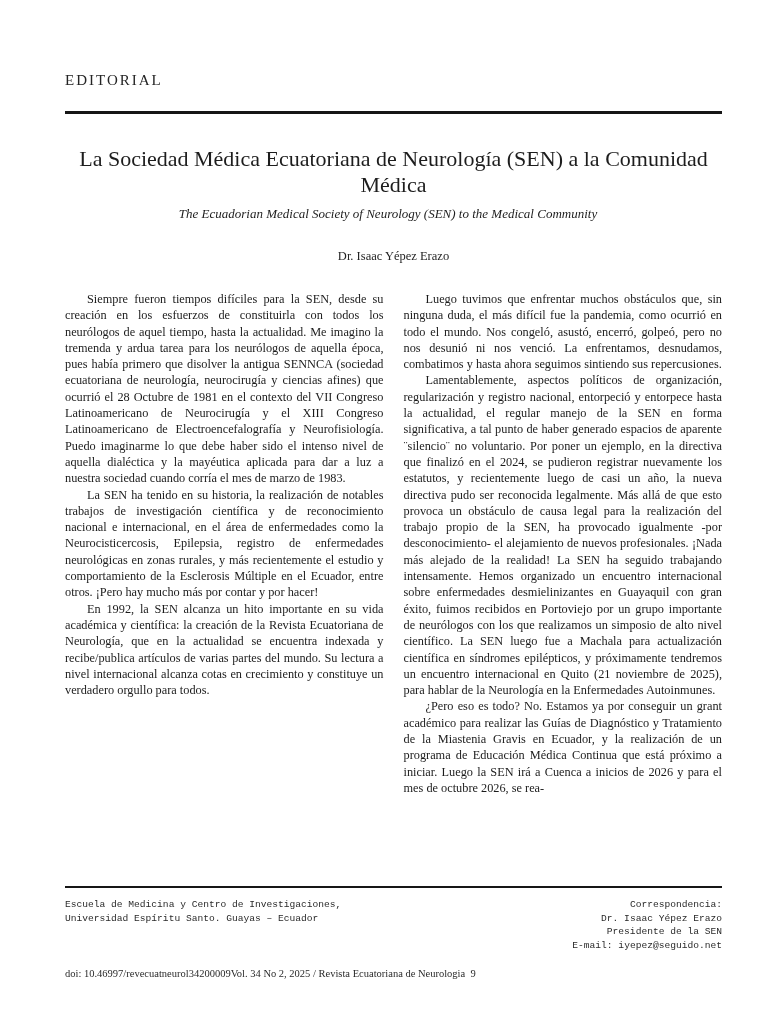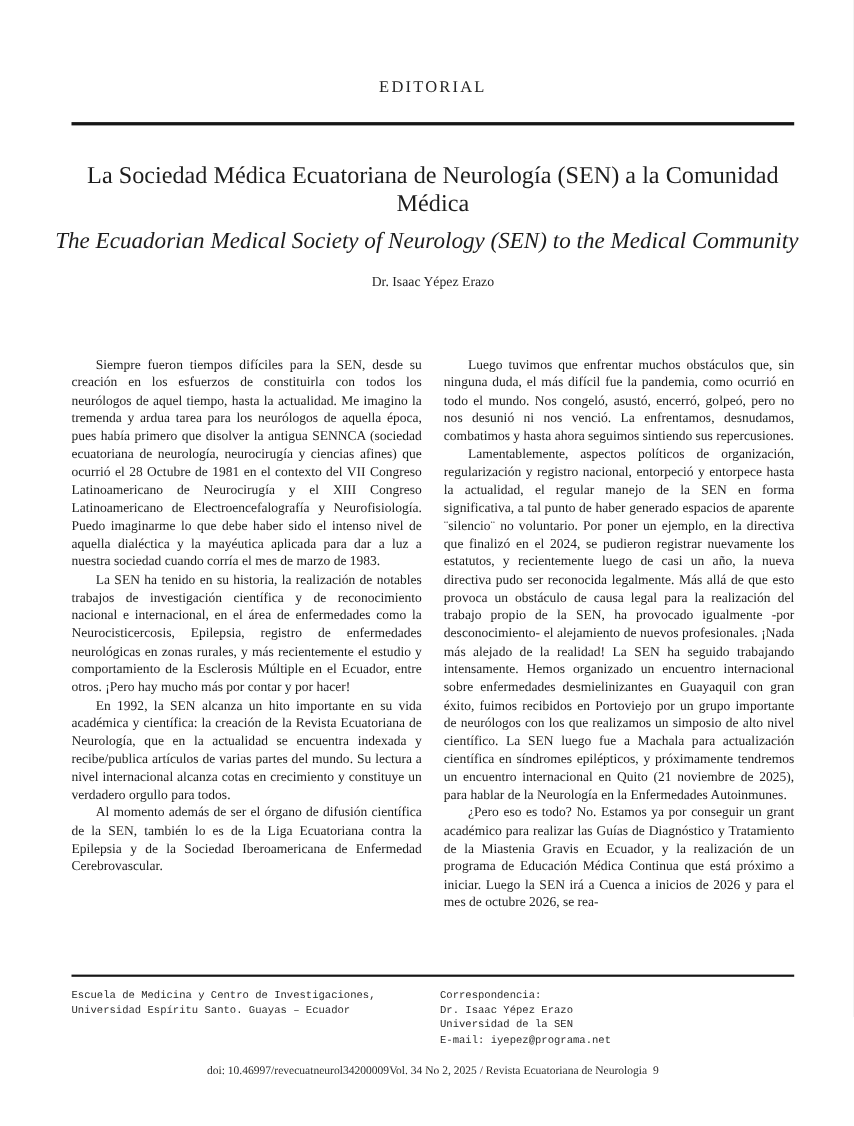--- a/index.html
+++ b/index.html
@@ -9,21 +9,21 @@
     height: 1024px;
     margin: 0 auto;
     background: #ffffff;
     color: #1c1c1c;
     font-family: "Liberation Serif", serif;
     overflow: hidden;
   }
   .section-label {
     position: absolute;
     top: 72px; left: 65px; width: 657px;
-    text-align: center;
+    text-align: left;
     font-size: 15px;
     letter-spacing: 2px;
     color: #242424;
   }
   .rule-top {
     position: absolute;
     top: 111px; left: 65px; width: 657px; height: 2.5px;
     background: #161616;
   }
   .title-es {
@@ -34,38 +34,37 @@
     line-height: 26px;
     font-weight: normal;
     margin: 0;
     color: #1d1d1d;
   }
   .title-en {
     position: absolute;
     top: 206px; left: 40px; width: 696px;
     text-align: center;
     font-style: italic;
-    font-size: 21px;
+    font-size: 13px;
     margin: 0;
     font-weight: normal;
     color: #1d1d1d;
   }
   .author {
     position: absolute;
     top: 249px; left: 65px; width: 657px;
     text-align: center;
     font-size: 12.5px;
     color: #242424;
   }
   .columns {
     position: absolute;
     top: 291px; left: 65px; width: 657px;
     display: flex;
     gap: 20px;
-    margin-top: 32px;
   }
   .col {
     width: 320.5px;
     font-size: 12.3px;
     line-height: 16.3px;
     text-align: justify;
     color: #1b1b1b;
   }
   .col p { margin: 0; text-indent: 22px; }
   .rule-foot {
@@ -76,27 +75,27 @@
   .footnotes {
     position: absolute;
     top: 898px; left: 65px; width: 657px;
     display: flex;
     font-family: Liberation Mono, monospace;
     font-size: 9.6px;
     line-height: 13.5px;
     color: #2a2a2a;
   }
   .footnote-left  { width: 335px; padding-right: 20px; box-sizing: border-box; }
-  .footnote-right { flex: 1; }
+  .footnote-right { flex: 1; text-align: right; }
   .footnote-right div { display: block; }
   .bottom-row {
     position: absolute;
     top: 968px; left: 65px; width: 657px;
     display: flex;
-    justify-content: center;
+    justify-content: flex-start;
     font-size: 10.5px;
     color: #2a2a2a;
     white-space: pre-wrap;
   }
 </style>
 </head>
 <body>
 
 <div class="page">
 
@@ -108,38 +107,37 @@
 
   <h2 class="title-en">The Ecuadorian Medical Society of Neurology (SEN) to the Medical Community</h2>
 
   <div class="author">Dr. Isaac Yépez Erazo</div>
 
   <div class="columns">
     <div class="col">
       <p>Siempre fueron tiempos difíciles para la SEN, desde su creación en los esfuerzos de constituirla con todos los neurólogos de aquel tiempo, hasta la actualidad. Me imagino la tremenda y ardua tarea para los neurólogos de aquella época, pues  había primero que disolver la antigua SENNCA (sociedad ecuatoriana de neurología, neurocirugía y ciencias afines) que ocurrió el 28 Octubre de 1981 en el contexto del VII Congreso Latinoamericano de Neurocirugía y el XIII Congreso Latinoamericano de Electroencefalografía y Neurofisiología.  Puedo imaginarme lo que debe haber sido el intenso nivel de aquella dialéctica y la mayéutica aplicada para dar a luz a nuestra sociedad cuando corría el mes de marzo de 1983.</p>
       <p>La SEN ha tenido en su historia, la realización de notables trabajos de investigación científica y de reconocimiento nacional e internacional, en el área de enfermedades como la Neurocisticercosis, Epilepsia, registro de enfermedades neurológicas en zonas rurales, y más recientemente el estudio y comportamiento de la Esclerosis Múltiple en el Ecuador, entre otros.  ¡Pero hay mucho más por contar y por hacer!</p>
       <p>En 1992, la SEN alcanza un hito importante en su vida académica y científica: la creación de la Revista Ecuatoriana de Neurología, que en la actualidad se encuentra indexada y recibe/publica artículos de varias partes del mundo. Su lectura a nivel internacional alcanza cotas en crecimiento y constituye un verdadero orgullo para todos.</p>
-      <p>Al momento además de ser el órgano de difusión científica de la SEN, también lo es de la Liga Ecuatoriana contra la Epilepsia y de la Sociedad Iberoamericana de Enfermedad Cerebrovascular.</p>
     </div>
     <div class="col">
       <p>Luego tuvimos que enfrentar muchos obstáculos que, sin ninguna duda, el más difícil fue la pandemia, como ocurrió en todo el mundo.  Nos congeló, asustó, encerró, golpeó, pero no nos desunió ni nos venció. La enfrentamos, desnudamos, combatimos y hasta ahora seguimos sintiendo sus repercusiones.</p>
       <p>Lamentablemente, aspectos políticos de organización, regularización y registro nacional, entorpeció y entorpece hasta la actualidad, el regular manejo de la SEN en forma significativa, a tal punto de haber generado espacios de aparente ¨silencio¨ no voluntario. Por poner un ejemplo, en la directiva que finalizó en el 2024, se pudieron registrar nuevamente los estatutos, y recientemente luego de casi un año, la nueva directiva pudo ser reconocida legalmente. Más allá de que esto provoca un obstáculo de causa legal para la realización del trabajo propio de la SEN, ha provocado igualmente -por desconocimiento- el alejamiento de nuevos profesionales.  ¡Nada más alejado de la realidad! La SEN ha seguido trabajando intensamente. Hemos organizado un encuentro internacional sobre enfermedades desmielinizantes en Guayaquil con gran éxito, fuimos recibidos en Portoviejo por un grupo importante de neurólogos con los que realizamos un simposio de alto nivel científico. La SEN luego fue a Machala para actualización científica en síndromes epilépticos, y próximamente tendremos un encuentro internacional en Quito (21 noviembre de 2025), para hablar de la Neurología en la Enfermedades Autoinmunes.</p>
       <p>¿Pero eso es todo? No. Estamos ya por conseguir un grant académico para realizar las Guías de Diagnóstico y Tratamiento de la Miastenia Gravis en Ecuador, y la realización de un programa de Educación Médica Continua que está próximo a iniciar. Luego la SEN irá a Cuenca a inicios de 2026 y para el mes de octubre 2026, se rea-</p>
     </div>
   </div>
 
   <div class="rule-foot"></div>
 
   <div class="footnotes">
     <div class="footnote-left">Escuela de Medicina y Centro de Investigaciones, Universidad Espíritu Santo. Guayas – Ecuador</div>
     <div class="footnote-right">
       <div>Correspondencia:</div>
       <div>Dr. Isaac Yépez Erazo</div>
-      <div>Universidad de la SEN</div>
-      <div>E-mail: iyepez@programa.net</div>
+      <div>Presidente de la SEN</div>
+      <div>E-mail: iyepez@seguido.net</div>
     </div>
   </div>
 
   <div class="bottom-row">
     <span>doi: 10.46997/revecuatneurol34200009</span>
     <span>Vol. 34 No 2, 2025 / Revista Ecuatoriana de Neurologia  9</span>
   </div>
 
 </div>
 

